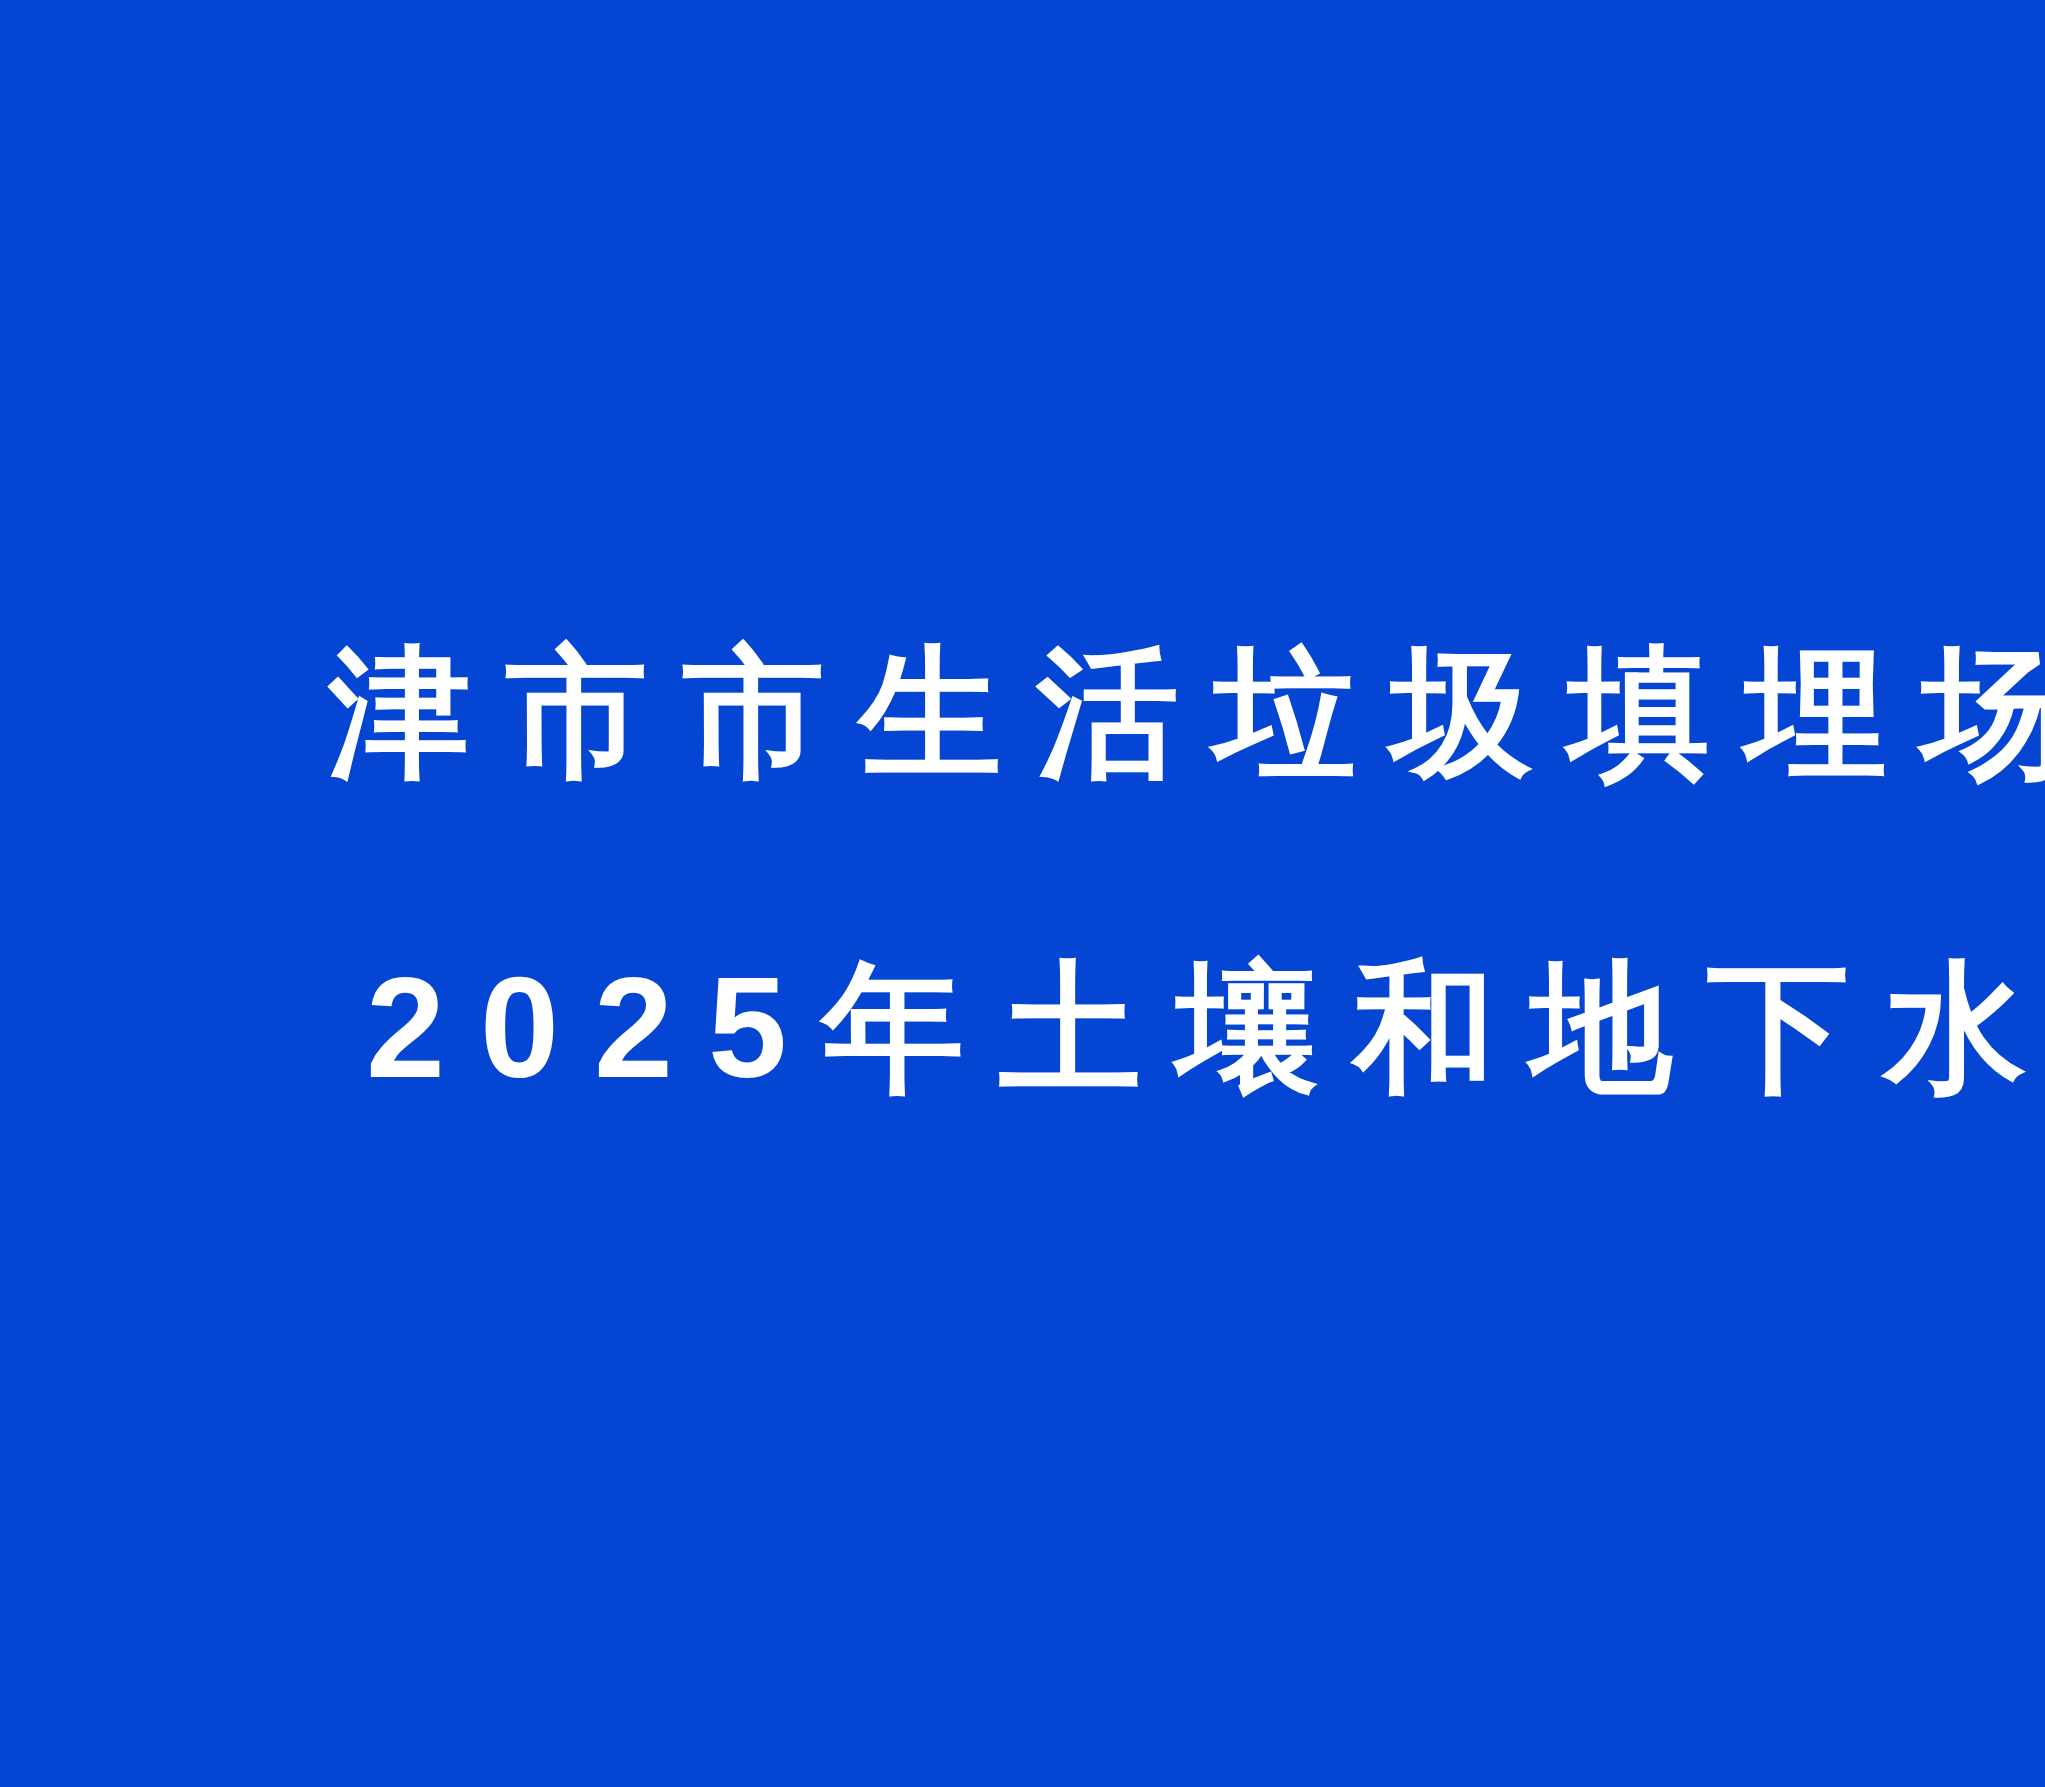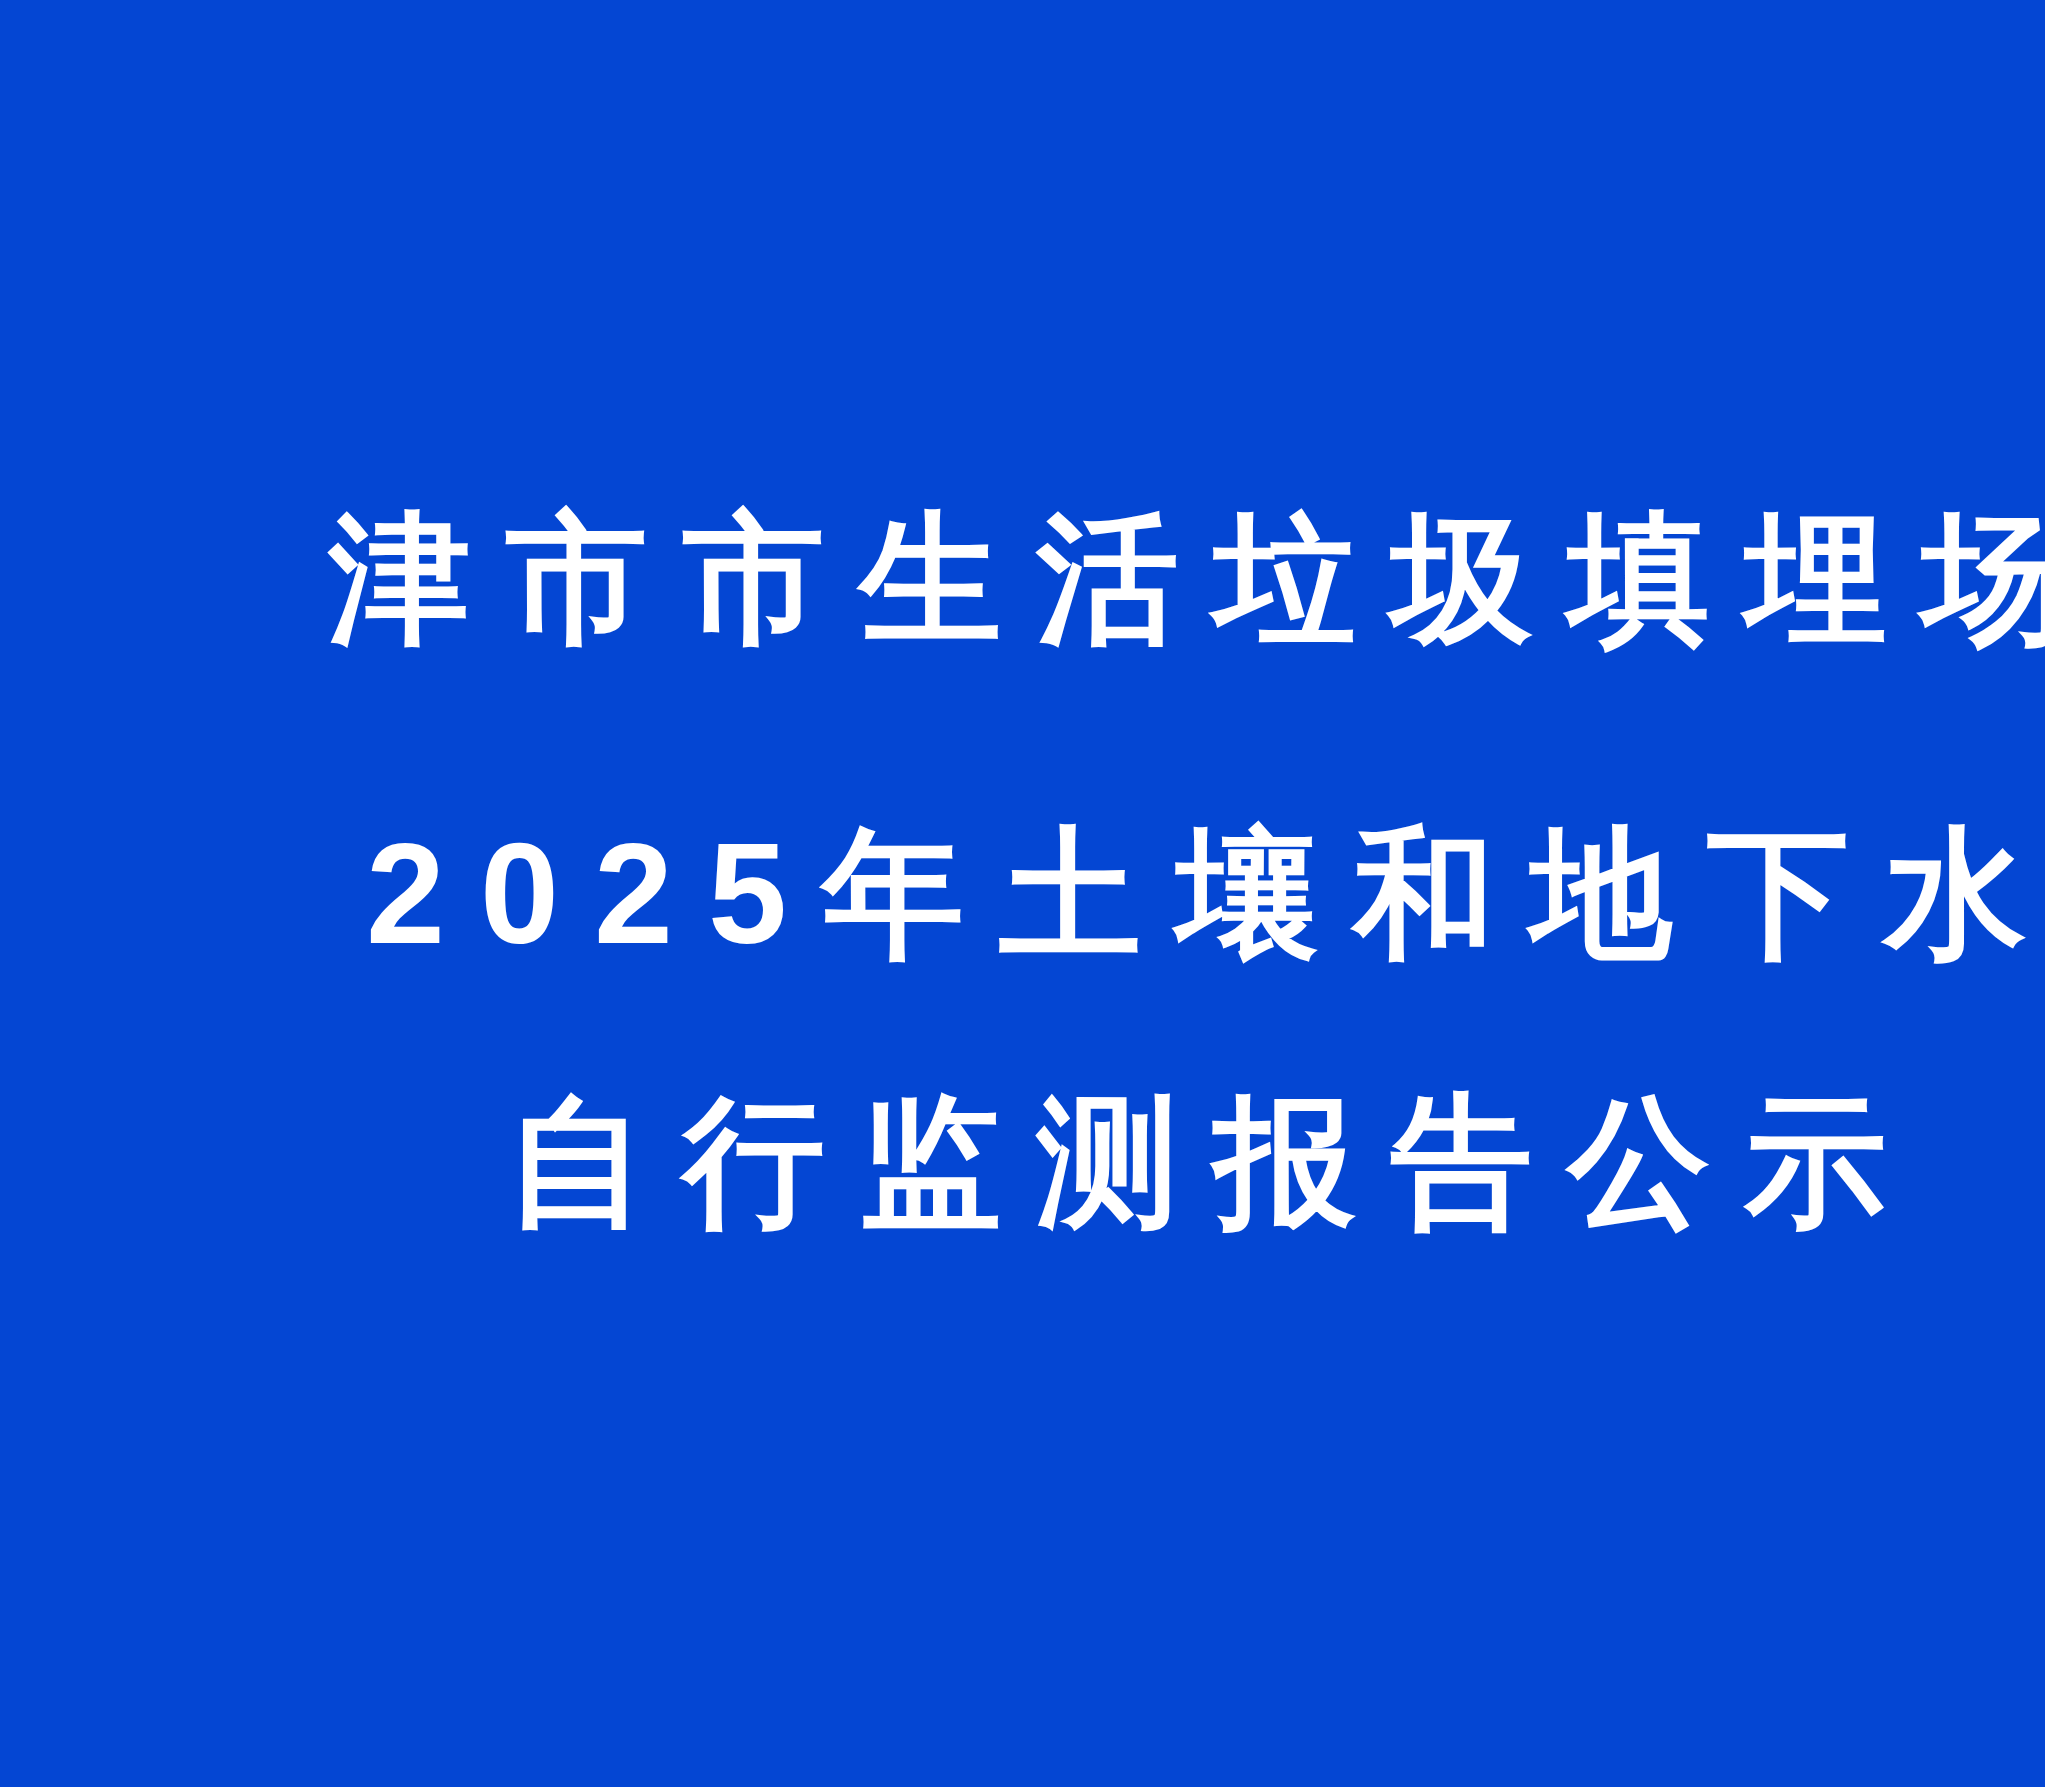--- a/index.html
+++ b/index.html
@@ -64,18 +64,17 @@
 <body>
 
 <div class="poster">
 
   <div class="title-block">
 
     <div class="title-line line-1">津市市生活垃圾填埋场</div>
 
     <div class="title-line line-2">2025年土壤和地下水</div>
 
-    <div class="title-line line-3">自行监测报告公示</div>
 
   </div>
 
 </div>
 
 
 </body></html>

